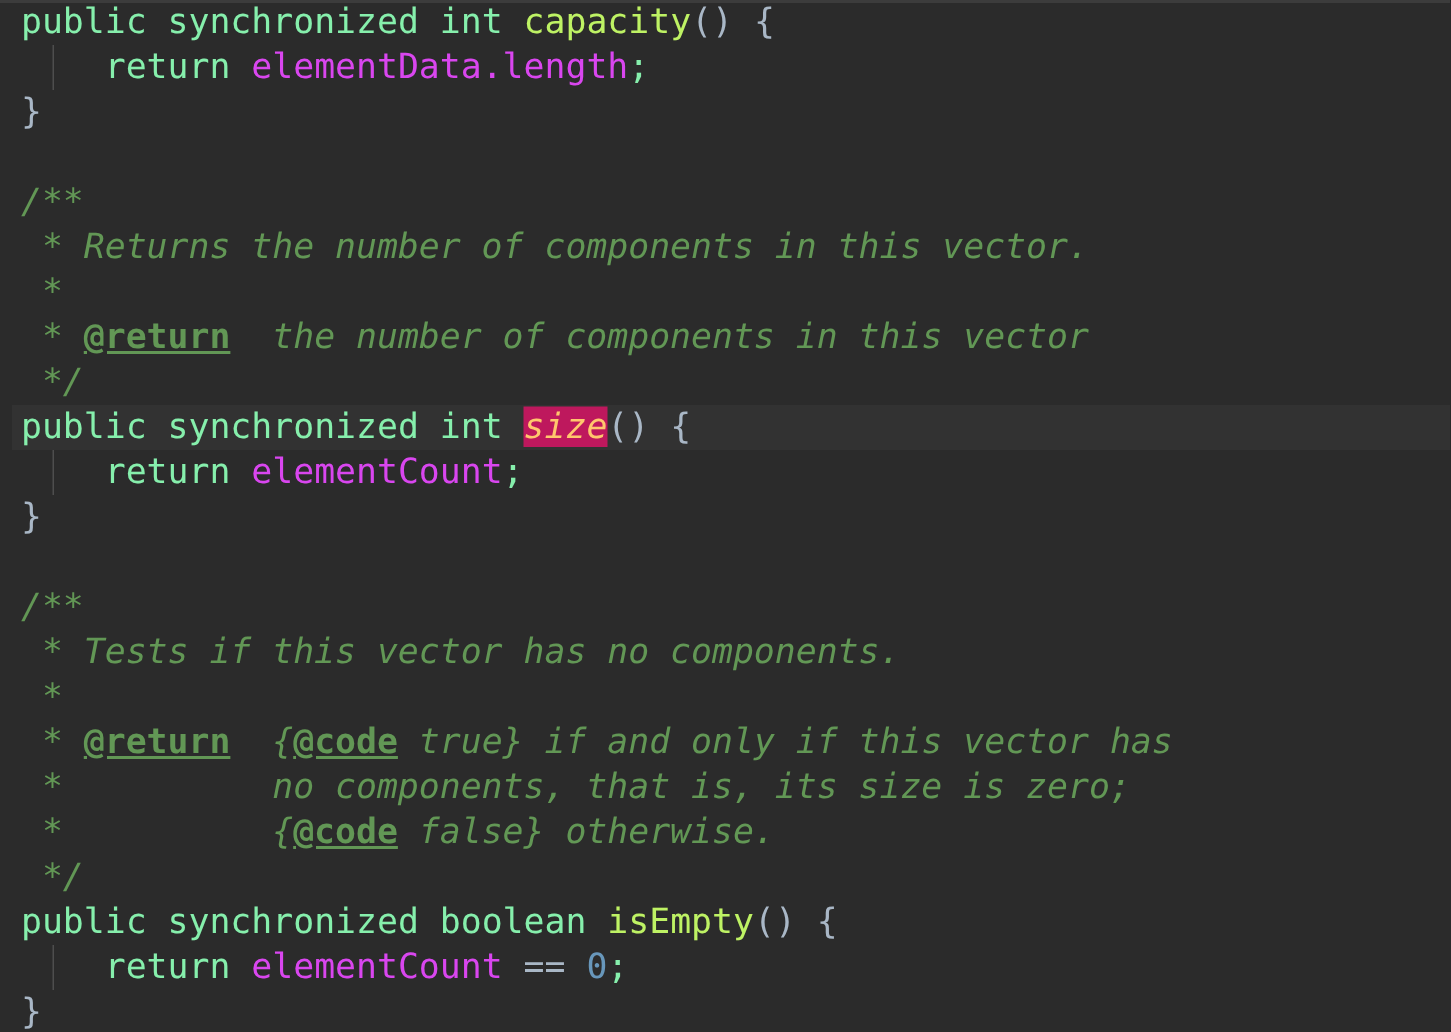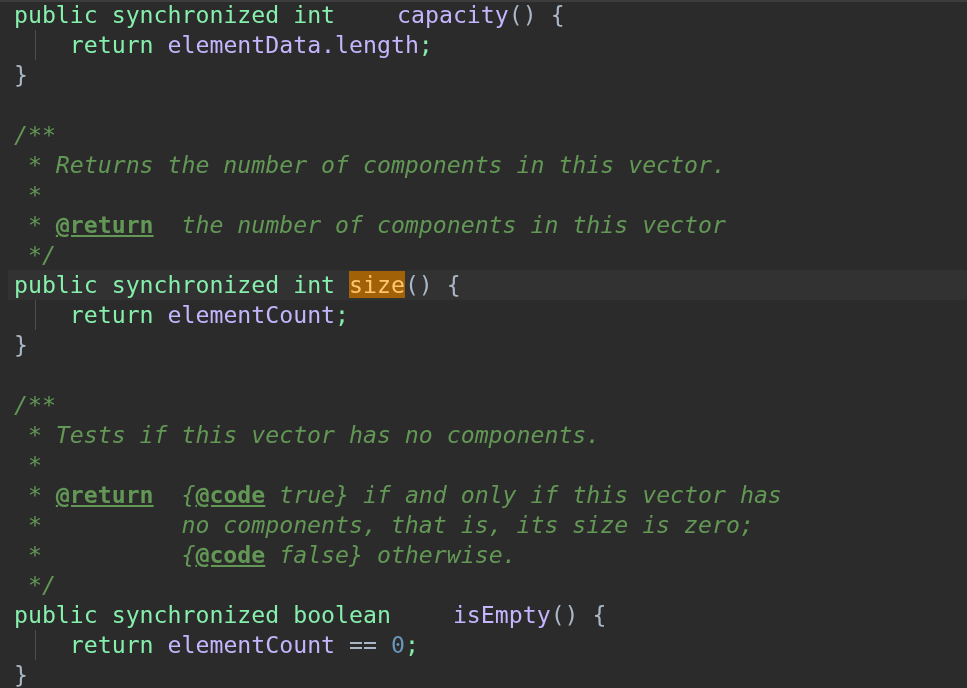--- a/index.html
+++ b/index.html
@@ -61,27 +61,27 @@
     white-space: pre;
   }
   .line {
     height: 30px;
     white-space: pre;
     margin: 0;
     padding: 0;
   }
   
   .kw      { color: #86efac; }
-  .field   { color: #c4b5fd; }
-  .method  { color: #c4b5fd; margin-left: 48px; }
+  .field   { color: #d946ef; }
+  .method  { color: #bef264; }
   .punct   { color: #a9b7c6; }
   .num     { color: #6897bb; }
   .cmt     { color: #629755; font-style: italic; }
   .cmt-tag { color: #629755; font-weight: bold; text-decoration: underline; }
-  .hl-ident{ background: #a16207; color: #ffc66d; }
+  .hl-ident{ background: #be185d; color: #ffc66d; font-style: italic; }
 </style>
 </head>
 <body>
 
 <div id="editor">
 
   <div id="current-line" style="top: 270px; height: 30px; background: rgb(50, 50, 50);"></div>
 
   <div id="guides">
       <div class="indent-guide" style="left: 35px; top: 30px; height: 30px; background: rgb(78, 78, 78);"></div>

